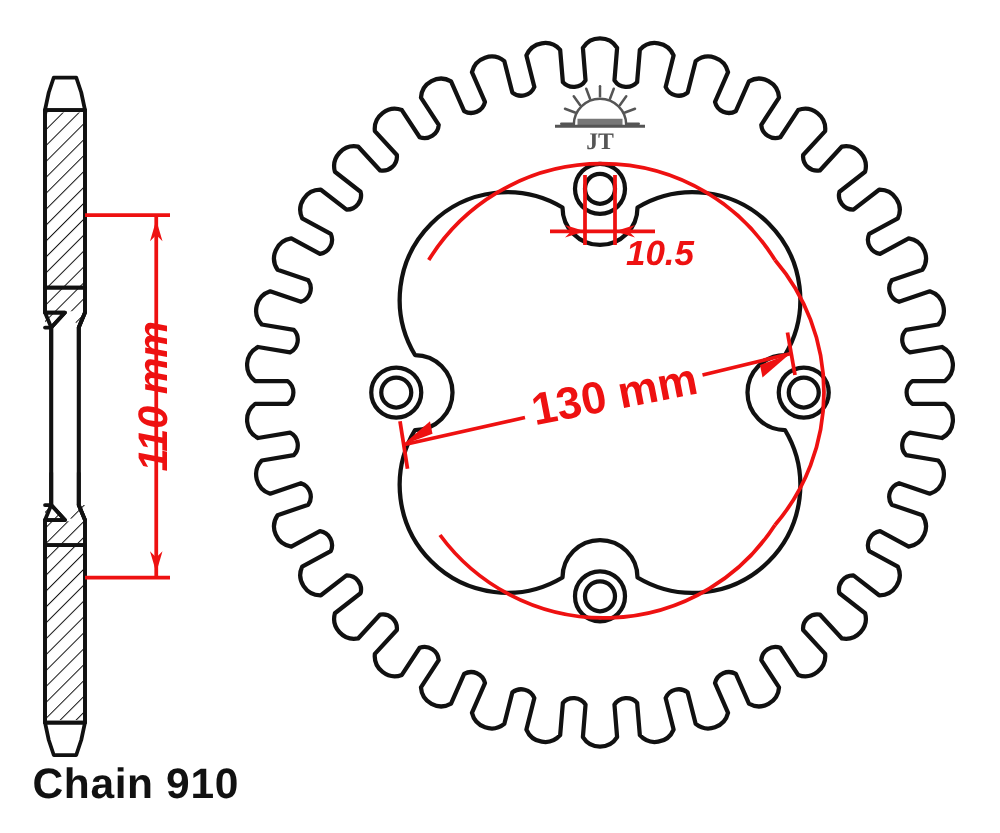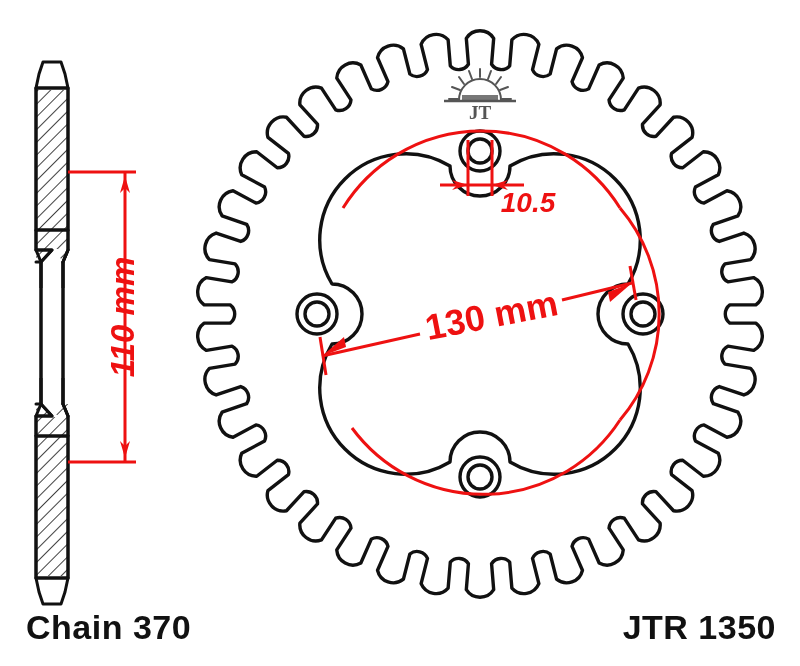--- a/index.html
+++ b/index.html
@@ -207,17 +207,16 @@
       <line x1="468" y1="140" x2="468" y2="196"></line>
       <line x1="492" y1="140" x2="492" y2="196"></line>
       <line x1="440" y1="185" x2="524" y2="185"></line>
       <polygon points="468,185 452,180 457,185 452,190" fill="#ee1111" stroke="none"></polygon>
       <polygon points="492,185 508,180 503,185 508,190" fill="#ee1111" stroke="none"></polygon>
     </g>
     <text x="528" y="212" fill="#ee1111" font-family="'Liberation Sans', sans-serif" font-size="28" font-weight="bold" font-style="italic" text-anchor="middle">10.5</text>
 
   </svg>
 
-  <div class="label-chain">Chain 370</div>
-
-  <div class="label-part">JTR 1350</div>
+  <div class="label-chain">Chain 910</div>
+
 
 </div>
 
 </body></html>

